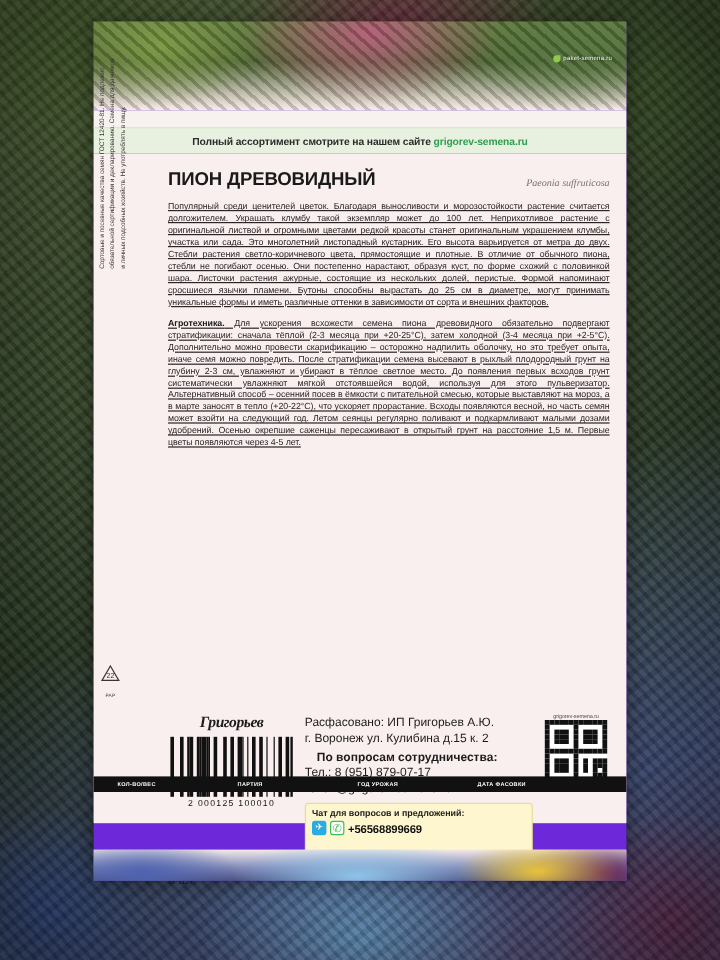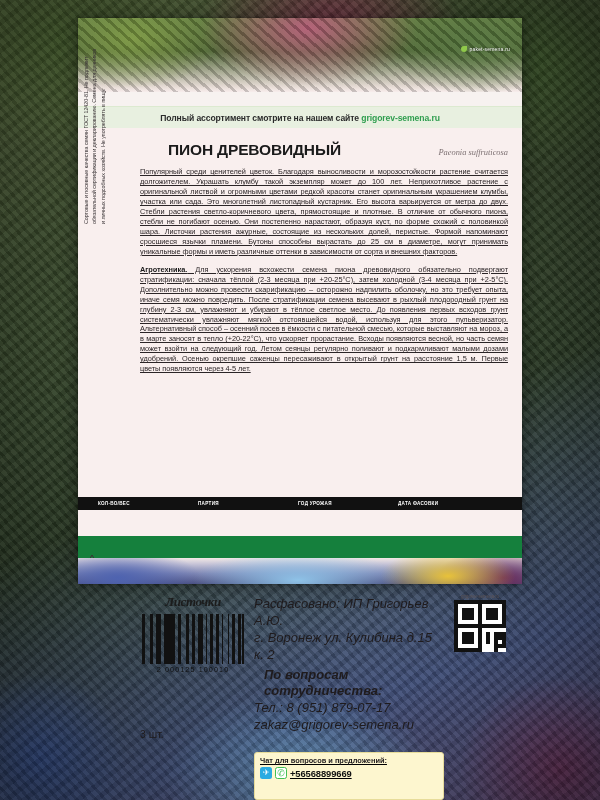--- a/index.html
+++ b/index.html
@@ -30,22 +30,22 @@
     opacity: .85;
   }
   #backdrop-vignette {
     position: absolute; inset: 0;
     background: radial-gradient(ellipse 420px 520px at 50% 50%, rgba(0,0,0,0) 45%, rgba(0,0,0,0.45) 100%);
   }
 
   
   #packet {
     position: absolute;
-    left: 78px; top: 18px; width: 444px; height: 566px;
-    background: #15803d;
+    left: 78px; top: 18px; width: 444px; height: 716px;
+    background: #6d28d9;
     box-shadow: 0 0 18px rgba(0,0,0,0.45), 0 0 3px rgba(0,0,0,0.35);
   }
   
   #packet-top-photo {
     position: absolute; left: 0; top: 0; width: 100%; height: 74px;
     background:
       radial-gradient(ellipse 120px 70px at 55px 20px, #79963f 0%, rgba(60,80,30,0) 72%),
       radial-gradient(ellipse 150px 80px at 230px 10px, #b05a72 0%, rgba(90,40,55,0) 72%),
       radial-gradient(ellipse 130px 70px at 400px 26px, #52733a 0%, rgba(35,55,25,0) 72%),
       linear-gradient(180deg, #5f7a3c 0%, #4c6232 45%, #e8dcd6 94%, #f7eceb 100%);
@@ -111,21 +111,20 @@
   
   #content {
     position: absolute; left: 62px; right: 14px; top: 14px;
   }
   #title-block { margin-bottom: 6px; position: relative; }
   #product-title {
     font-size: 15.5px; font-weight: bold; color: #1a1a1a;
     line-height: 1.06; letter-spacing: -0.15px;
     font-family: "Liberation Sans", sans-serif;
     text-transform: uppercase;
-    margin-left: 28px;
   }
   #product-title .l2 { display: block; }
   #latin-name {
     position: absolute; right: 0; bottom: 1px;
     font-size: 8.4px; font-style: italic; color: #7d7072;
     font-family: "Liberation Serif", serif;
   }
 
   .body-text {
     font-size: 7.35px; line-height: 1.355; color: #2b2527;
@@ -152,25 +151,25 @@
   }
   #barcode { height: 50px; display: flex; align-items: flex-end; gap: 0; padding: 0 2px; }
   #barcode .bar { background: #111; height: 100%; }
   #barcode-digits {
     font-size: 7.2px; color: #111; letter-spacing: 1.1px;
     text-align: center; margin-top: 1px;
     font-family: "Liberation Sans", sans-serif;
   }
 
   #contact-col { flex: 1; position: relative; padding-top: 2px; }
-  .contact-line { font-size: 13px; line-height: 1.3; color: #1f1b1d; font-style: italic; }
+  .contact-line { font-size: 10px; line-height: 1.3; color: #1f1b1d; }
   .contact-line.b { font-weight: bold; margin-left: 10px; }
   #chat-box {
-    margin-top: 18px; background: #fdf6cf; border: 1px solid #e7dc9a;
-    border-radius: 3px; padding: 3px 5px 20px 5px; text-decoration: underline;
+    margin-top: 5px; background: #fdf6cf; border: 1px solid #e7dc9a;
+    border-radius: 3px; padding: 3px 5px 20px 5px;
   }
   #chat-title { font-size: 7.4px; font-weight: bold; color: #1f1b1d; margin-bottom: 2px; }
   #chat-row { display: flex; align-items: center; gap: 3px; }
   .msg-icon { width: 12px; height: 12px; border-radius: 2.5px; position: relative; }
   .msg-icon.tg { background: #2aabe2; }
   .msg-icon.wa { background: #ffffff; border: 1px solid #3fbf51; }
   .msg-icon .glyph {
     position: absolute; inset: 0; display: flex; align-items: center; justify-content: center;
     font-size: 8px; color: #fff; line-height: 1;
   }
@@ -274,21 +273,21 @@
 
       <p id="description" class="body-text">Популярный среди ценителей цветок. Благодаря выносливости и морозостойкости растение считается долгожителем. Украшать клумбу такой экземпляр может до 100 лет. Неприхотливое растение с оригинальной листвой и огромными цветами редкой красоты станет оригинальным украшением клумбы, участка или сада. Это многолетний листопадный кустарник. Его высота варьируется от метра до двух. Стебли растения светло-коричневого цвета, прямостоящие и плотные. В отличие от обычного пиона, стебли не погибают осенью. Они постепенно нарастают, образуя куст, по форме схожий с половинкой шара. Листочки растения ажурные, состоящие из нескольких долей, перистые. Формой напоминают сросшиеся язычки пламени. Бутоны способны вырастать до 25 см в диаметре, могут принимать уникальные формы и иметь различные оттенки в зависимости от сорта и внешних факторов.</p>
 
       <p id="agro" class="body-text"><span class="lead">Агротехника.</span><span> Для ускорения всхожести семена пиона древовидного обязательно подвергают стратификации: сначала тёплой (2-3 месяца при +20-25°C), затем холодной (3-4 месяца при +2-5°C). Дополнительно можно провести скарификацию – осторожно надпилить оболочку, но это требует опыта, иначе семя можно повредить. После стратификации семена высевают в рыхлый плодородный грунт на глубину 2-3 см, увлажняют и убирают в тёплое светлое место. До появления первых всходов грунт систематически увлажняют мягкой отстоявшейся водой, используя для этого пульверизатор. Альтернативный способ – осенний посев в ёмкости с питательной смесью, которые выставляют на мороз, а в марте заносят в тепло (+20-22°C), что ускоряет прорастание. Всходы появляются весной, но часть семян может взойти на следующий год. Летом сеянцы регулярно поливают и подкармливают малыми дозами удобрений. Осенью окрепшие саженцы пересаживают в открытый грунт на расстояние 1,5 м. Первые цветы появляются через 4-5 лет.</span></p>
 
     </div>
 
     <div id="bottom-area">
 
       <div id="barcode-col">
-        <div id="brand-script">Листочки</div>
+        <div id="brand-script">Григорьев</div>
         <div id="barcode">
             <span class="bar" style="width: 3px; background: rgb(17, 17, 17);"></span>
             <span class="bar" style="width: 2px; background: transparent;"></span>
             <span class="bar" style="width: 3px; background: transparent;"></span>
             <span class="bar" style="width: 3px; background: rgb(17, 17, 17);"></span>
             <span class="bar" style="width: 2px; background: transparent;"></span>
             <span class="bar" style="width: 1px; background: transparent;"></span>
             <span class="bar" style="width: 2px; background: rgb(17, 17, 17);"></span>
             <span class="bar" style="width: 3px; background: rgb(17, 17, 17);"></span>
             <span class="bar" style="width: 2px; background: transparent;"></span>

